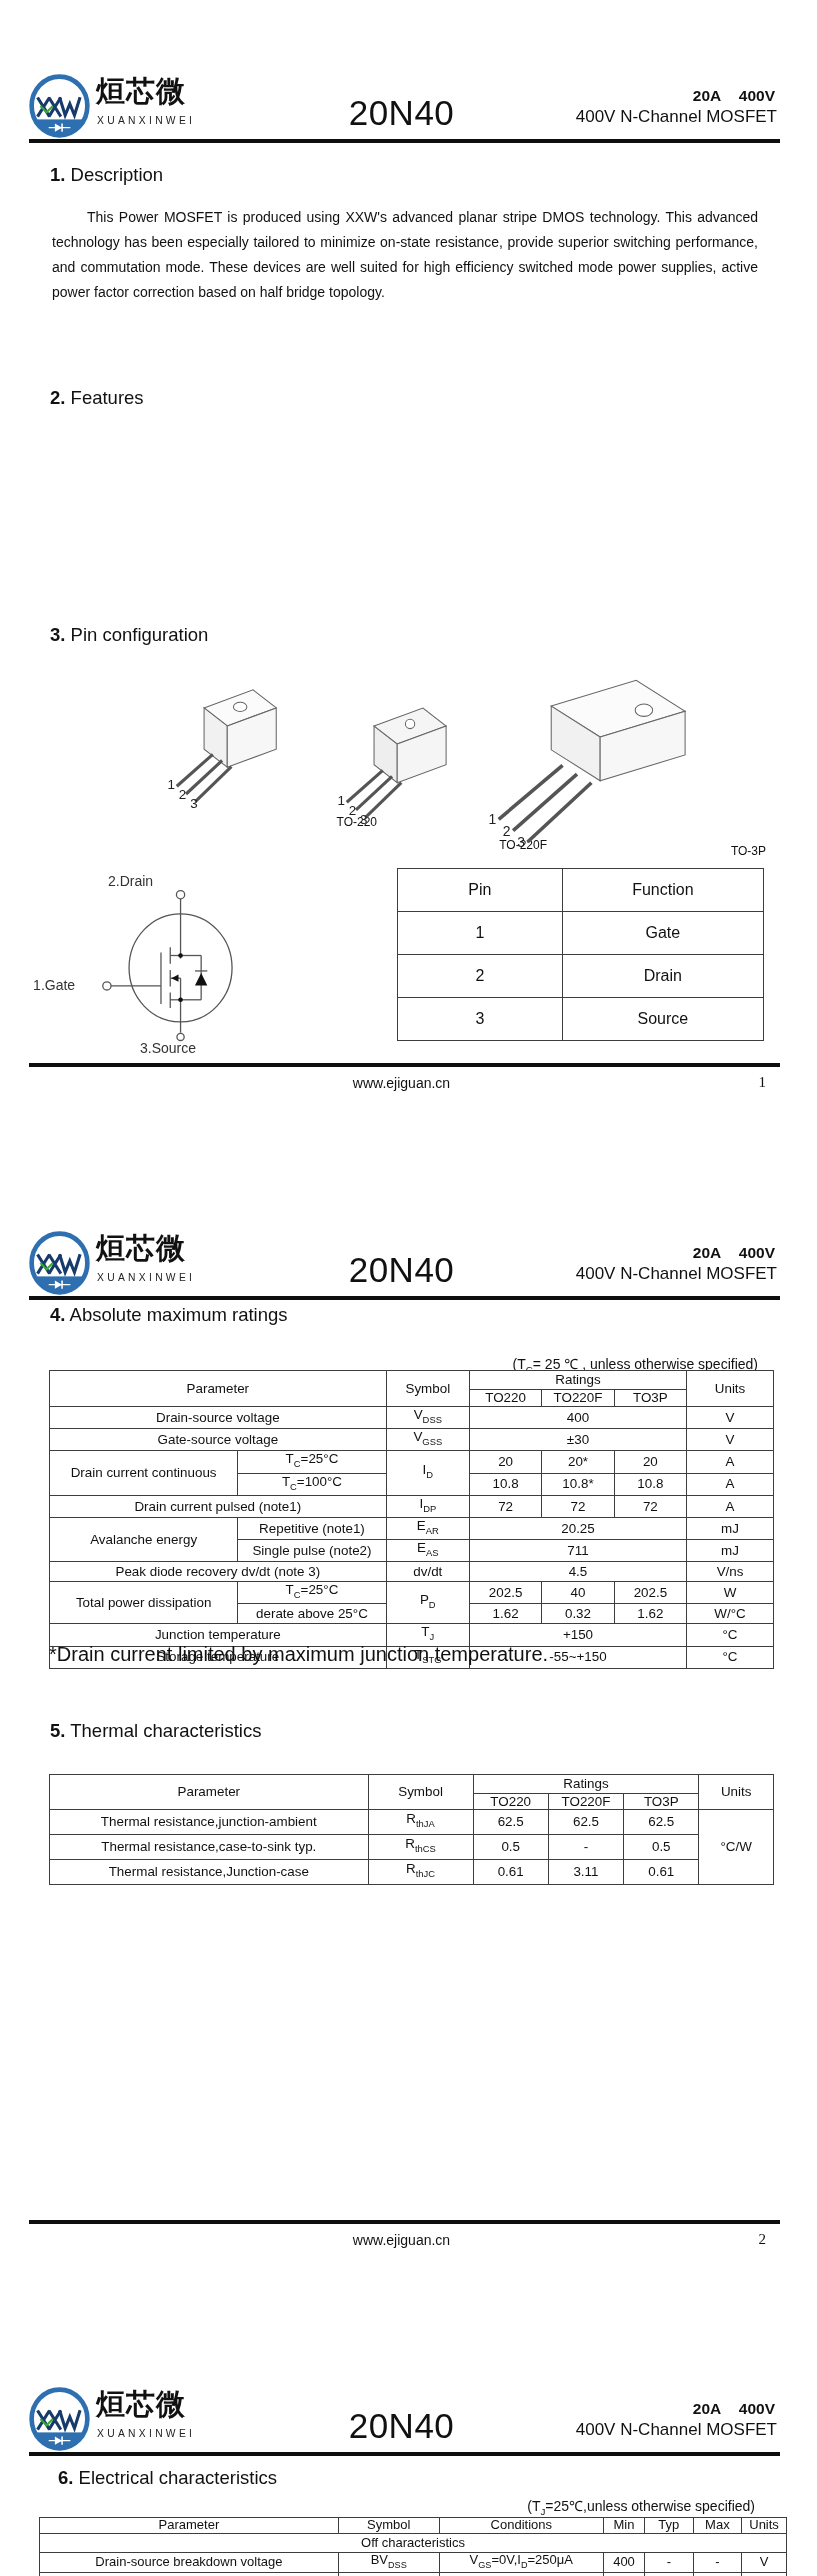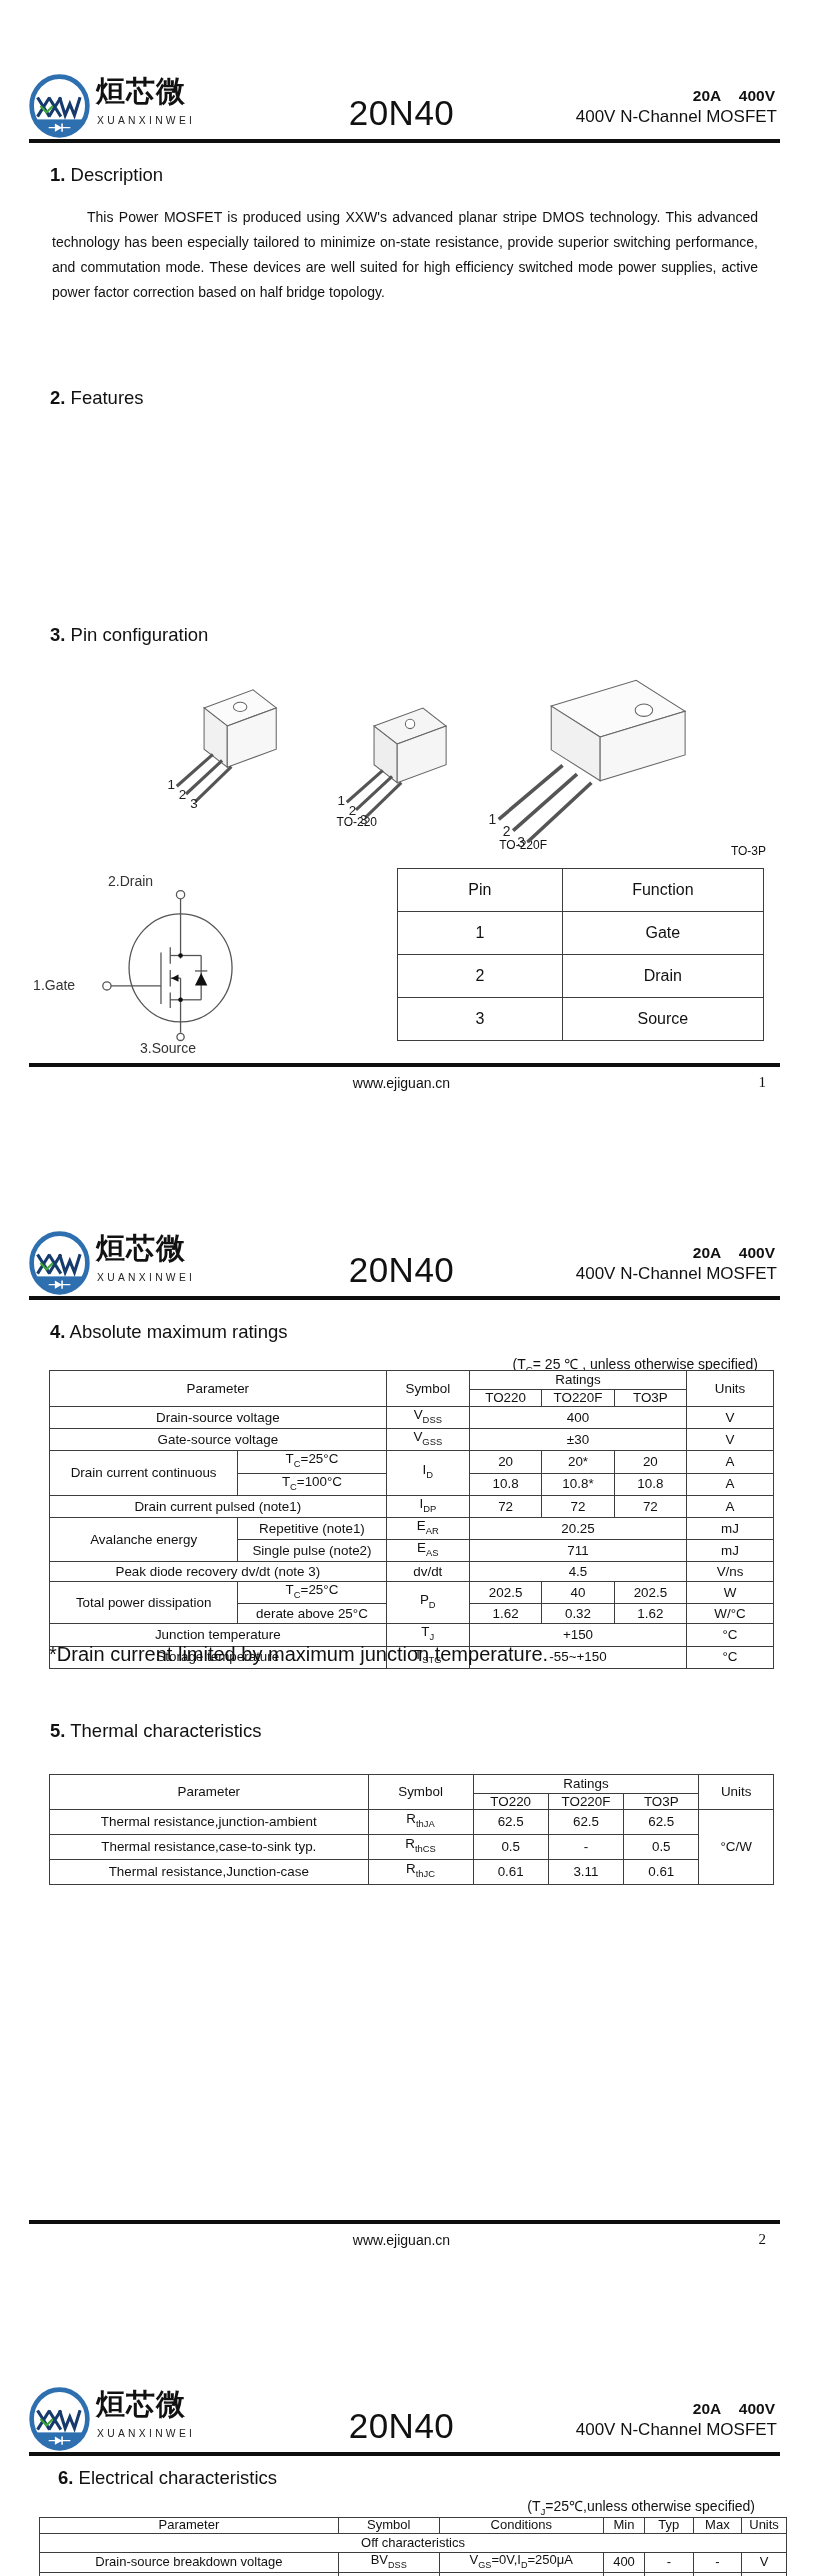--- a/index.html
+++ b/index.html
@@ -218,21 +218,21 @@
       <path d="M24 62 L36 74 L48 62" fill="none" stroke="#3aa832" stroke-width="4"></path>
     </svg>
     <div class="abs logo-zh" style="left:96px;top:77px;">烜芯微</div>
     <div class="abs logo-en" style="left:97px;top:116px;">XUANXINWEI</div>
     <div class="abs part-no" style="left:50%;top:95px;transform:translateX(-50%);">20N40</div>
     <div class="abs rating" style="right:28px;top:87px;"><span>20A</span><span class="gap"></span><span>400V</span></div>
     <div class="abs subtitle" style="right:26px;top:107px;">400V N-Channel MOSFET</div>
     <div class="rule" style="top:139px;"></div>
   </div>
 
-  <div class="abs sec-title" style="left:50px;top:164px;"><span class="num">4.</span> <span>Absolute maximum ratings</span></div>
+  <div class="abs sec-title" style="left:50px;top:147px;"><span class="num">4.</span> <span>Absolute maximum ratings</span></div>
   <div class="abs cond" style="right:45px;top:197px;">(T<sub>C</sub>= 25 ℃ , unless otherwise specified)</div>
 
   <table class="ds abs-t abs" style="left:49px;top:213px;width:725px;">
     <colgroup>
         <col style="width:26%">
         <col style="width:20.5%">
         <col style="width:11.5%">
         <col style="width:10%">
         <col style="width:10%">
         <col style="width:10%">

